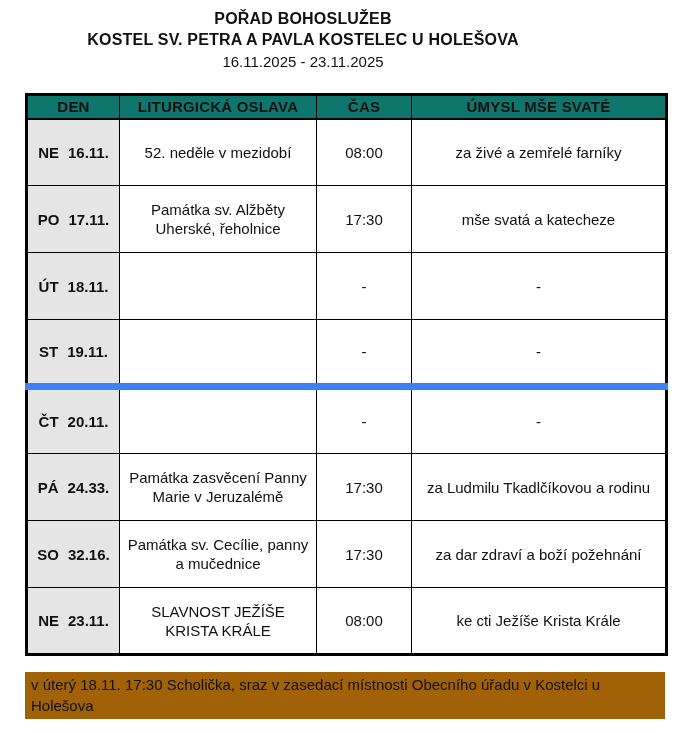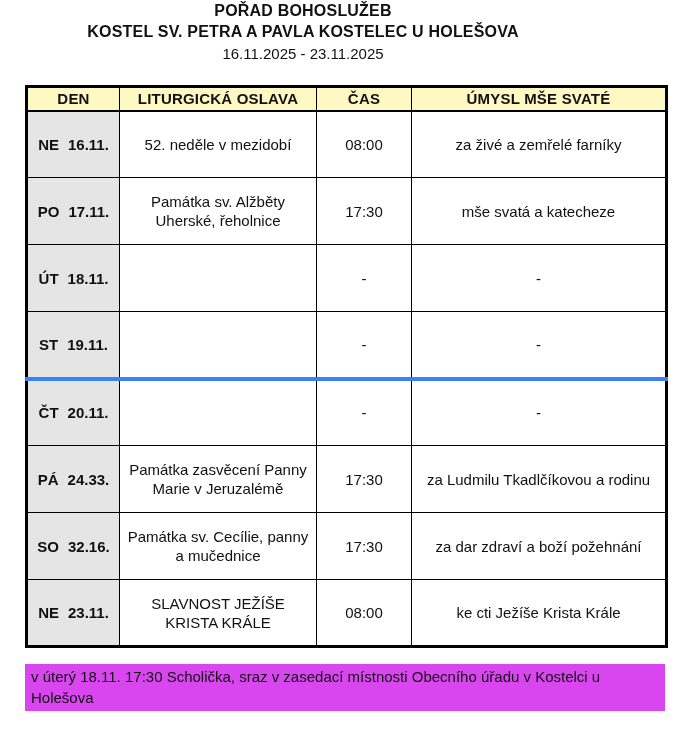--- a/index.html
+++ b/index.html
@@ -4,21 +4,21 @@
 <style>
   * { margin: 0; padding: 0; box-sizing: border-box; }
   html, body {
     width: 690px;
     background: #ffffff;
     color: #111111;
     font-family: "Liberation Sans", sans-serif;
   }
   body { min-height: 733px; }
 
-  .page { width: 606px; padding-top: 0; }
+  .page { width: 606px; padding-top: 8px; }
 
   
   .doc-header { text-align: center; }
   .doc-title {
     font-size: 16px;
     font-weight: bold;
     line-height: 21px;
     letter-spacing: 0.2px;
   }
   .doc-subtitle {
@@ -38,21 +38,21 @@
     margin: 21px 0 0 25px;
     width: 640px;
     border-collapse: collapse;
     table-layout: fixed;
   }
   table.schedule, table.schedule td, table.schedule th {
     border: 1px solid #000000;
   }
   table.schedule { border: 3px solid #000000; }
   table.schedule th {
-    background: #fef9c3;
+    background: #0f766e;
     height: 24px;
     font-size: 15px;
     font-weight: bold;
     text-align: center;
     vertical-align: middle;
     border-bottom-width: 2px;
     letter-spacing: 0.2px;
   }
   table.schedule td {
     height: 67px;
@@ -66,32 +66,32 @@
     background: #e5e5e5;
     font-weight: bold;
   }
   .day-wrap {
     display: flex;
     justify-content: center;
     align-items: center;
     gap: 9px;
     white-space: nowrap;
   }
-  tr.section-break td { border-top: 4px solid #3b82f6; }
+  tr.section-break td { border-top: 7px solid #3b82f6; }
 
   col.c-day   { width: 93px; }
   col.c-lit   { width: 197px; }
   col.c-time  { width: 95px; }
   col.c-int   { width: 255px; }
 
   
   .footer-note {
     margin: 16px 0 0 25px;
     width: 640px;
-    background: #d946ef;
+    background: #a16207;
     font-size: 15px;
     line-height: 21px;
     padding: 2px 6px 3px 6px;
     min-height: 44px;
   }
 </style>
 </head>
 <body>
 
 <div class="page">

